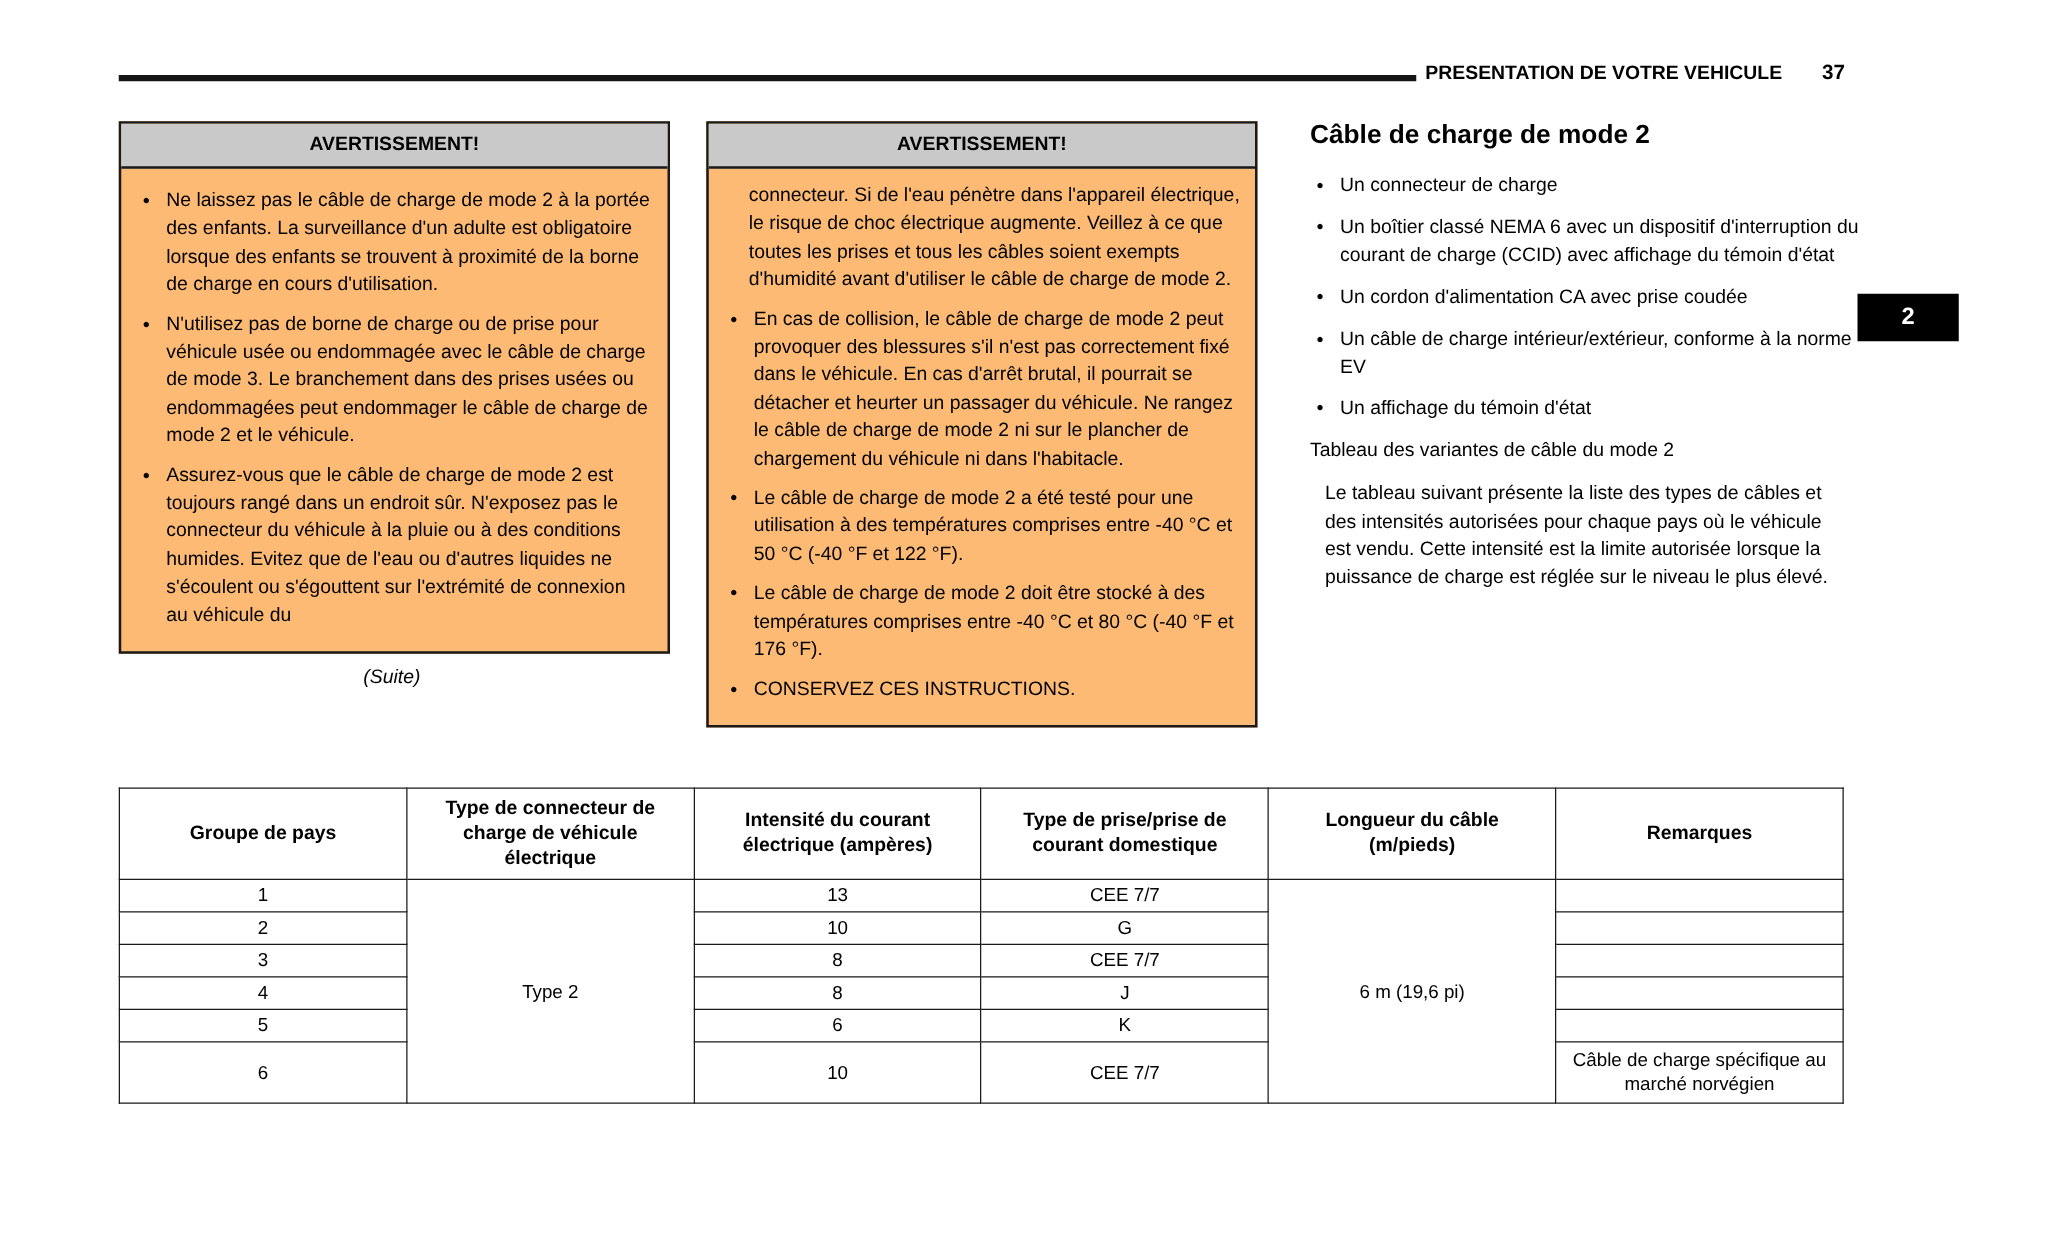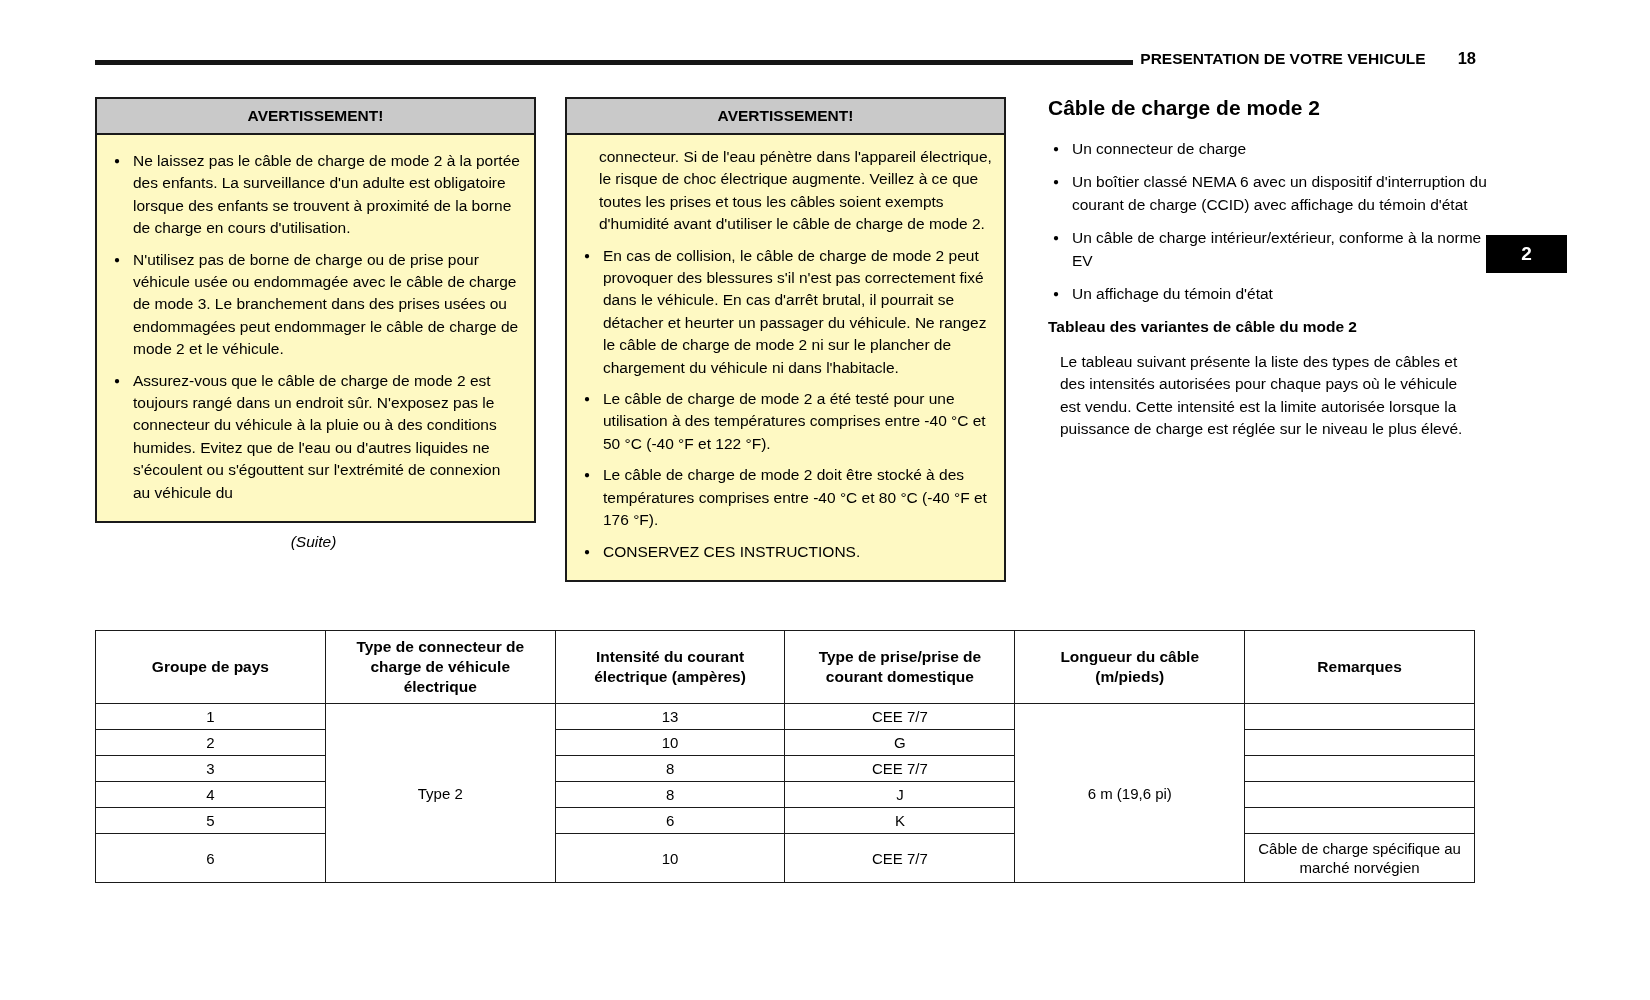--- a/index.html
+++ b/index.html
@@ -8,58 +8,58 @@
 
   
   .header-rule { position: absolute; left: 95px; top: 60px; width: 1038px; height: 5px; background: #151515; }
   .page-header { position: absolute; top: 49px; left: 1040px; width: 436px; display: flex; justify-content: flex-end; align-items: baseline; gap: 32px; font-weight: bold; font-size: 15.5px; }
   .page-number { font-size: 16.5px; }
 
   
   .chapter-tab { position: absolute; left: 1486px; top: 235px; width: 81px; height: 38px; background: #000; color: #fff; display: flex; align-items: center; justify-content: center; font-weight: bold; font-size: 19px; }
 
   
-  .warning-box { position: absolute; width: 437px; border: 2px solid #1a1a1a; background: #fef9c3; }
+  .warning-box { position: absolute; width: 437px; border: 2px solid #1a1a1a; background: #fdba74; }
   #warning-left { left: 95px; top: 97px; }
   #warning-middle { left: 565px; top: 97px; }
   .warning-header { background: #c9c9c9; border-bottom: 2px solid #1a1a1a; text-align: center; font-weight: bold; font-size: 15.5px; padding: 8px 4px; }
   .warning-body { padding: 11px 9px 13px 12px; font-size: 15.5px; line-height: 22.4px; }
   .continuation { margin: 0 0 9px 20px; }
 
   ul.bullets { list-style: none; margin: 4px; padding: 0; }
   ul.bullets li { position: relative; padding-left: 20px; margin-bottom: 9px; }
   ul.bullets li:last-child { margin-bottom: 0; }
   ul.bullets li::before { content: "●"; position: absolute; left: 1px; top: 0; font-size: 10px; line-height: 22.4px; }
 
   .suite { position: absolute; left: 95px; top: 533px; width: 437px; text-align: center; font-style: italic; font-size: 15.5px; }
 
   
   .right-col { position: absolute; left: 1048px; top: 94px; width: 444px; font-size: 15.5px; line-height: 22.4px; }
   .right-col h1 { margin: 0 0 17px 0; font-size: 21px; line-height: 27px; font-weight: bold; }
   .right-col p.intro { margin: 0 0 18px 0; }
   .right-col ul.bullets li { margin-bottom: 11px; }
-  .right-col .subheading { margin: 11px 0 11px 0; font-weight: bold; font-size: 15.5px; }
+  .right-col .subheading { margin: 11px 0 11px 0; font-weight: normal; font-size: 15.5px; }
   .right-col p.body-text { margin: 12px; }
 
   
   table.variants { position: absolute; left: 95px; top: 630px; width: 1380px; border-collapse: collapse; table-layout: fixed; font-size: 15px; }
   table.variants th, table.variants td { border: 1.5px solid #1a1a1a; text-align: center; vertical-align: middle; }
   table.variants th { font-weight: bold; font-size: 15.5px; line-height: 20px; height: 64px; padding: 4px 10px; }
   table.variants td { line-height: 19px; height: 23px; padding: 1px 8px; }
   table.variants tr.tall td { height: 46px; }
 </style>
 </head>
 <body>
 
 <div class="page">
 
   <div class="header-rule"></div>
   <div class="page-header">
     <span>PRESENTATION DE VOTRE VEHICULE</span>
-    <span class="page-number">18</span>
+    <span class="page-number">37</span>
   </div>
 
   <div class="chapter-tab">
     <span>2</span>
   </div>
 
   <div class="warning-box" id="warning-left">
     <div class="warning-header">AVERTISSEMENT!</div>
     <div class="warning-body">
       <ul class="bullets">
@@ -82,20 +82,21 @@
         <li>CONSERVEZ CES INSTRUCTIONS.</li>
       </ul>
     </div>
   </div>
 
   <div class="right-col">
     <h1>Câble de charge de mode 2</h1>
     <ul class="bullets">
       <li>Un connecteur de charge</li>
       <li>Un boîtier classé NEMA 6 avec un dispositif d'interruption du courant de charge (CCID) avec affichage du témoin d'état</li>
+      <li>Un cordon d'alimentation CA avec prise coudée</li>
       <li>Un câble de charge intérieur/extérieur, conforme à la norme EV</li>
       <li>Un affichage du témoin d'état</li>
     </ul>
     <p class="subheading">Tableau des variantes de câble du mode 2</p>
     <p class="body-text">Le tableau suivant présente la liste des types de câbles et des intensités autorisées pour chaque pays où le véhicule est vendu. Cette intensité est la limite autorisée lorsque la puissance de charge est réglée sur le niveau le plus élevé.</p>
   </div>
 
   <table class="variants">
     <thead>
       <tr>

